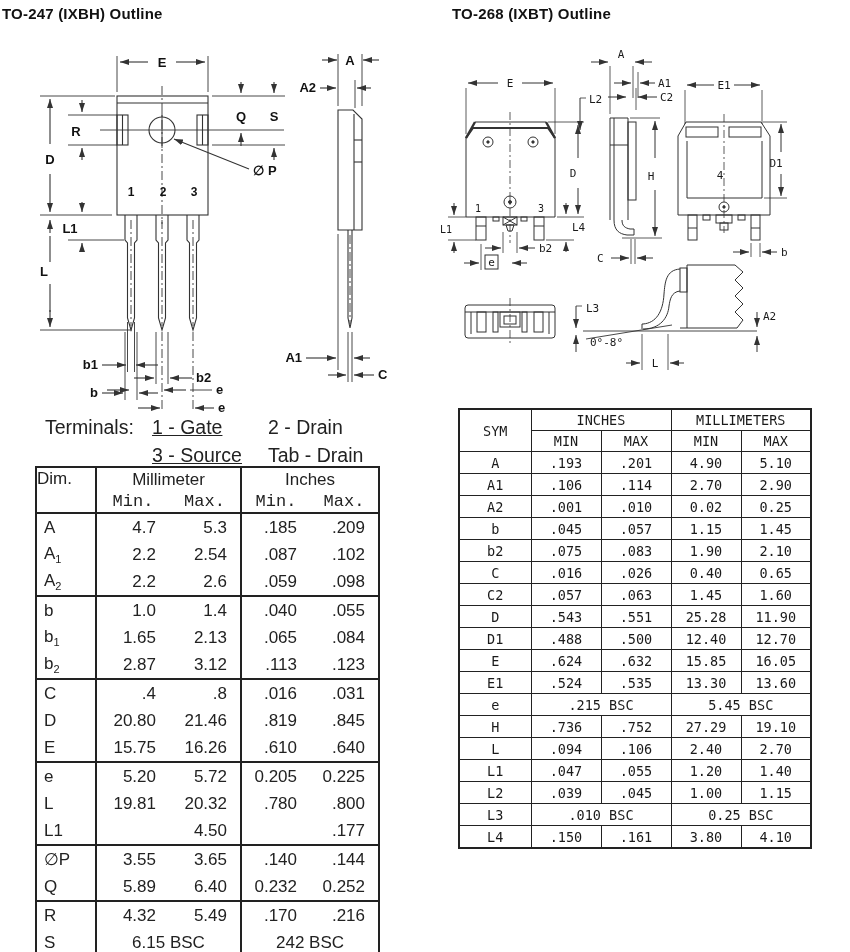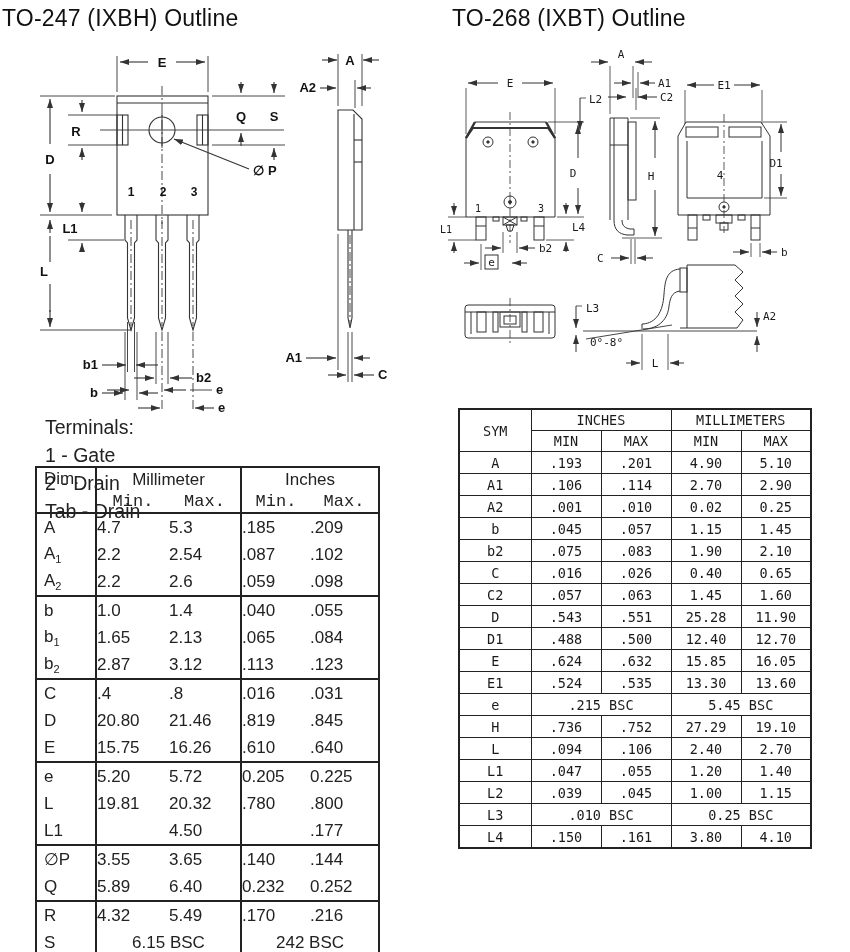--- a/index.html
+++ b/index.html
@@ -1,53 +1,53 @@
 <!DOCTYPE html>
 <html><head>
 <meta charset="utf-8">
 <style>
   html,body { margin:0; padding:0; }
   body {
     width:850px; height:952px; background:#ffffff; position:relative;
     font-family:"Liberation Sans", sans-serif; color:#1a1a1a; overflow:hidden;
   }
   .title {
-    position:absolute; font-size:23px; font-weight:normal; color:#111;
+    position:absolute; font-size:15px; font-weight:bold; color:#111;
     letter-spacing:0.2px; white-space:nowrap;
   }
   #title-left  { left:2px;  top:5px; }
   #title-right { left:452px; top:5px;text-align:center; }
 
   svg { position:absolute; }
   #svg247 { left:0;   top:40px; }
   #svg268 { left:440px; top:40px; }
 
   .lbl247 { font-family:"Liberation Sans",sans-serif; font-size:13px; font-weight:bold; fill:#111; }
   .lbl268 { font-family:"DejaVu Sans Mono",monospace; font-size:11px; fill:#1a1a1a; }
 
   
-  .terminals { position:absolute; left:45px; top:413px; display:flex; font-size:19.5px; line-height:28px; color:#222;flex-direction:column; }
+  .terminals { position:absolute; left:45px; top:413px; display:flex; font-size:19.5px; line-height:28px; color:#222; }
   .t-label { width:107px; }
-  .t-col1  { width:116px; }
+  .t-col1  { width:116px;text-decoration:underline; }
   .t-col2  { }
 
   
   table { border-collapse:collapse; table-layout:fixed;border-radius:21px; }
   .dimtbl { position:absolute; left:35px; top:466px; border:2px solid #222; }
   .dimtbl th, .dimtbl td { font-size:17px; font-weight:normal; color:#222; padding:0; }
   .dimtbl .h1 th { height:23px; }
   .dimtbl .h2 th { height:21px;font-family:Liberation Mono, monospace; }
   .dimtbl .hb { border-bottom:2px solid #222; }
   .dimtbl .sec { border-left:2px solid #222; }
   .dimtbl tr.gs td { border-top:2px solid #222; }
   .dimtbl td { height:27px; }
-  .dimtbl td.num { padding-right:13px; }
+  .dimtbl td.num { text-align:right; padding-right:13px; }
   .dimtbl td.dim { text-align:left; padding-left:7px; }
   .dimtbl td.bsc { text-align:center; }
-  .dimtbl th.dimh { text-align:left; padding-left:7px; vertical-align:top; padding-top:1px; }
+  .dimtbl th.dimh { text-align:left; vertical-align:top; padding-top:1px; }
   .dimtbl th.grph, .dimtbl th.minmax { }
   .dimtbl sub { font-size:11px; }
 
   
   .symtbl { position:absolute; left:458px; top:408px; border:2px solid #222; font-family:"DejaVu Sans Mono",monospace; }
   .symtbl th, .symtbl td {
     border:1.4px solid #222; font-size:13.5px; font-weight:normal; color:#1a1a1a;
     text-align:center; padding:0 2px; height:20px; font-family:"DejaVu Sans Mono",monospace;
   }
   .symtbl td { height:21px; }
@@ -357,20 +357,21 @@
     <text x="150" y="306" text-anchor="start">0°-8°</text>
     <text x="215" y="327">L</text>
     <text x="323" y="280" text-anchor="start">A2</text>
   </g>
 </svg>
 
 <div class="terminals">
   <div class="t-label">Terminals:</div>
   <div class="t-col1">
     <div>1 - Gate</div>
+    <div>3 - Source</div>
   </div>
   <div class="t-col2">
     <div>2 - Drain</div>
     <div>Tab - Drain</div>
   </div>
 </div>
 
 <table class="dimtbl">
   <colgroup>
       <col style="width:60px">

